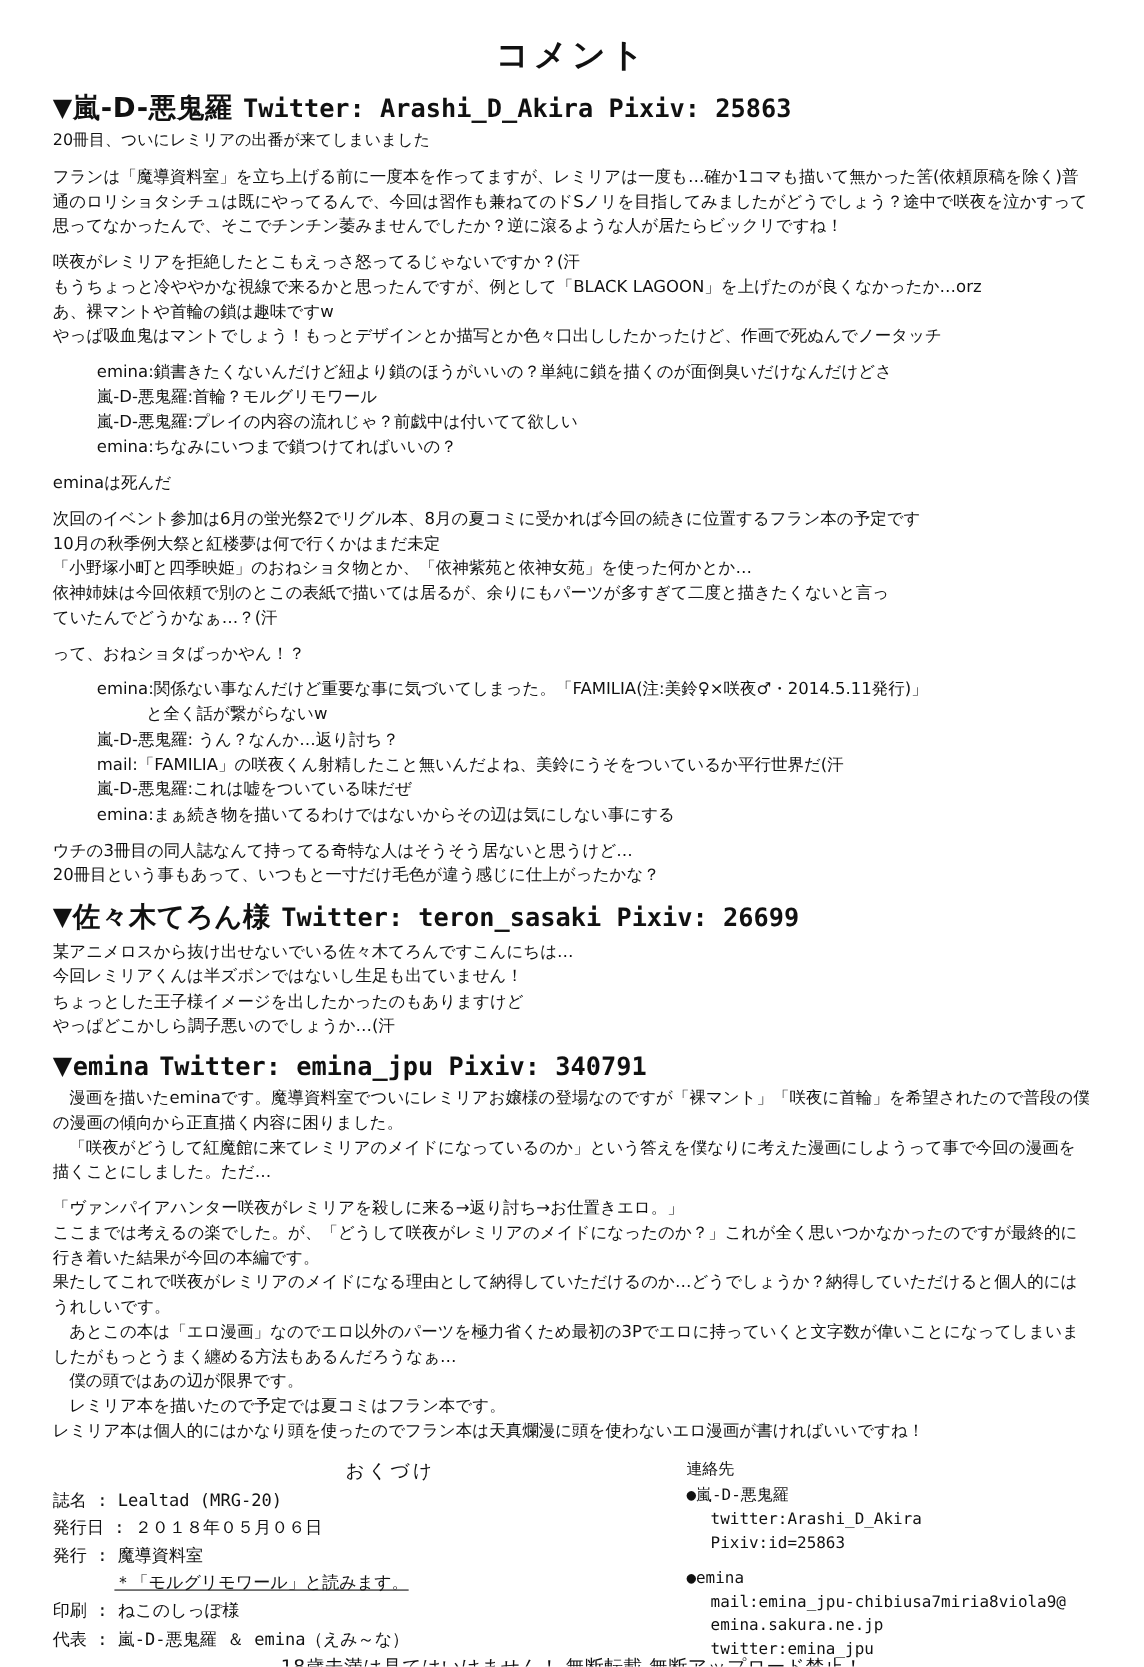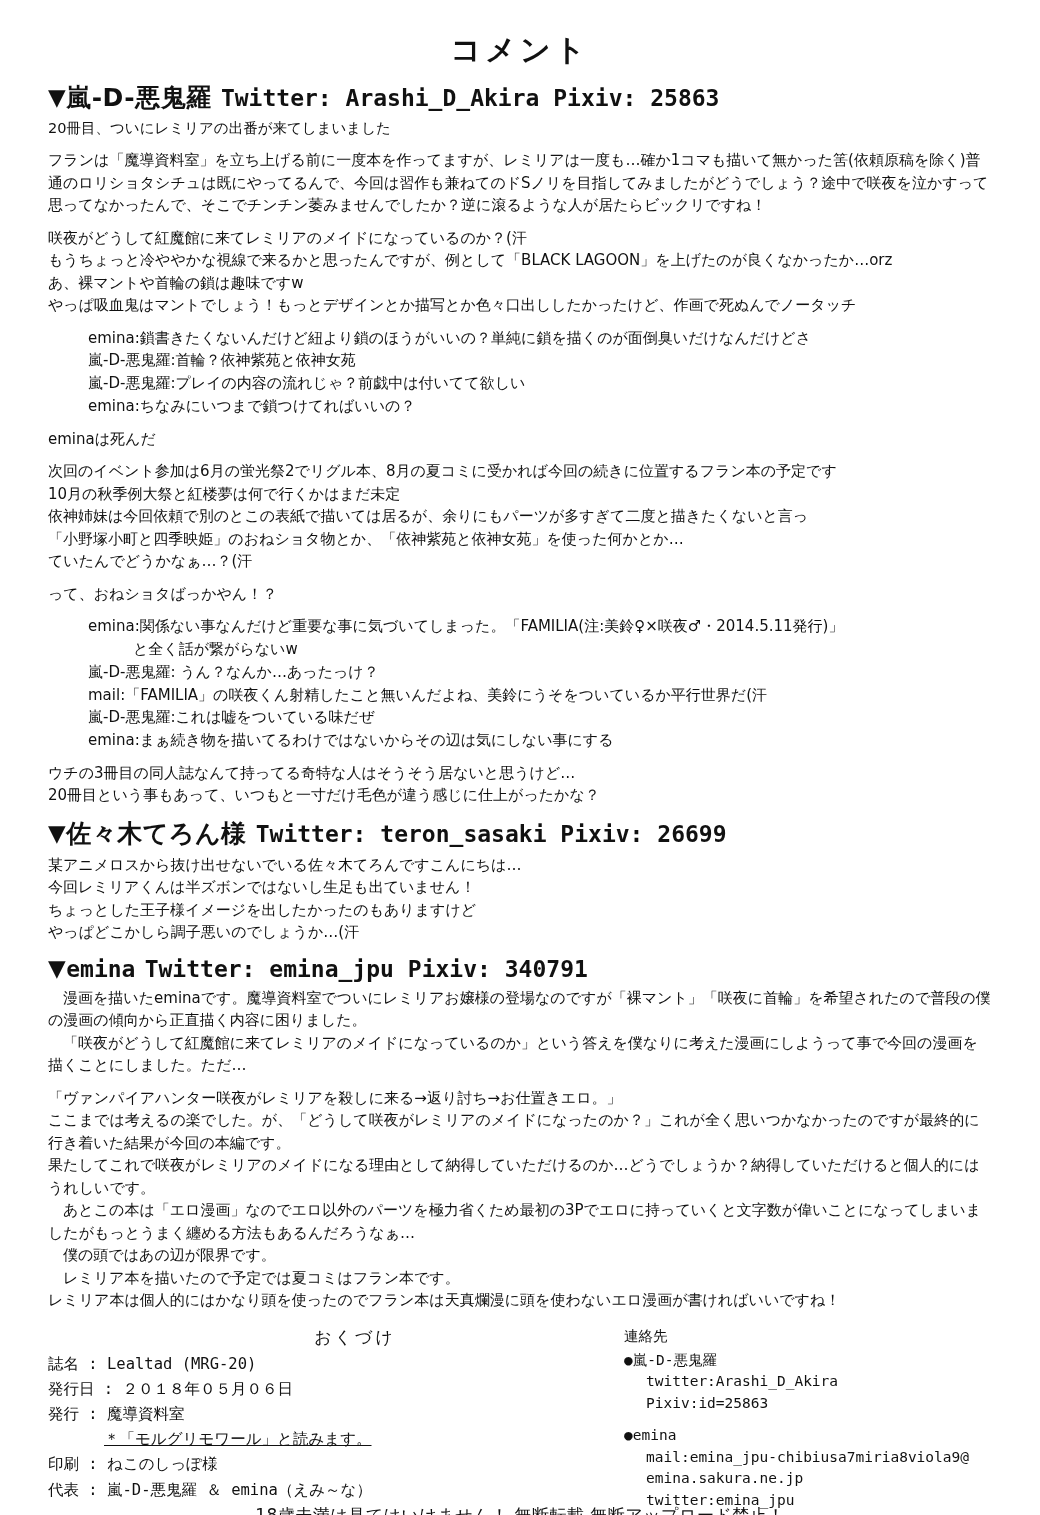--- a/index.html
+++ b/index.html
@@ -148,48 +148,48 @@
           <span>Twitter:</span>
           <span>Arashi_D_Akira</span>
           <span>Pixiv:</span>
           <span>25863</span>
         </span>
       </div>
 
       <div class="lead">20冊目、ついにレミリアの出番が来てしまいました</div>
 
       <p class="para">フランは「魔導資料室」を立ち上げる前に一度本を作ってますが、レミリアは一度も…確か1コマも描いて無かった筈(依頼原稿を除く)普通のロリショタシチュは既にやってるんで、今回は習作も兼ねてのドSノリを目指してみましたがどうでしょう？途中で咲夜を泣かすって思ってなかったんで、そこでチンチン萎みませんでしたか？逆に滾るような人が居たらビックリですね！</p>
-      <p class="para tight">咲夜がどうして紅魔館に来てレミリアのメイドになっているのか？(汗</p>
+      <p class="para tight">咲夜がレミリアを拒絶したとこもえっさ怒ってるじゃないですか？(汗</p>
       <p class="para tight">もうちょっと冷ややかな視線で来るかと思ったんですが、例として「BLACK LAGOON」を上げたのが良くなかったか…orz</p>
       <p class="para tight">あ、裸マントや首輪の鎖は趣味ですw</p>
       <p class="para">やっぱ吸血鬼はマントでしょう！もっとデザインとか描写とか色々口出ししたかったけど、作画で死ぬんでノータッチ</p>
 
       <div class="dialog">
         <div>emina:鎖書きたくないんだけど紐より鎖のほうがいいの？単純に鎖を描くのが面倒臭いだけなんだけどさ</div>
-        <div>嵐-D-悪鬼羅:首輪？依神紫苑と依神女苑</div>
+        <div>嵐-D-悪鬼羅:首輪？モルグリモワール</div>
         <div>嵐-D-悪鬼羅:プレイの内容の流れじゃ？前戯中は付いてて欲しい</div>
         <div>emina:ちなみにいつまで鎖つけてればいいの？</div>
       </div>
 
       <div class="solo">eminaは死んだ</div>
 
       <div class="block-lines">
         <div>次回のイベント参加は6月の蛍光祭2でリグル本、8月の夏コミに受かれば今回の続きに位置するフラン本の予定です</div>
         <div>10月の秋季例大祭と紅楼夢は何で行くかはまだ未定</div>
+        <div>「小野塚小町と四季映姫」のおねショタ物とか、「依神紫苑と依神女苑」を使った何かとか…</div>
         <div>依神姉妹は今回依頼で別のとこの表紙で描いては居るが、余りにもパーツが多すぎて二度と描きたくないと言っ</div>
-        <div>「小野塚小町と四季映姫」のおねショタ物とか、「依神紫苑と依神女苑」を使った何かとか…</div>
         <div>ていたんでどうかなぁ…？(汗</div>
       </div>
 
       <div class="solo">って、おねショタばっかやん！？</div>
 
       <div class="dialog">
         <div>emina:関係ない事なんだけど重要な事に気づいてしまった。「FAMILIA(注:美鈴♀×咲夜♂・2014.5.11発行)」</div>
         <div>　　　と全く話が繋がらないw</div>
-        <div>嵐-D-悪鬼羅: うん？なんか…あったっけ？</div>
+        <div>嵐-D-悪鬼羅: うん？なんか…返り討ち？</div>
         <div>mail:「FAMILIA」の咲夜くん射精したこと無いんだよね、美鈴にうそをついているか平行世界だ(汗</div>
         <div>嵐-D-悪鬼羅:これは嘘をついている味だぜ</div>
         <div>emina:まぁ続き物を描いてるわけではないからその辺は気にしない事にする</div>
       </div>
 
       <div class="block-lines">
         <div>ウチの3冊目の同人誌なんて持ってる奇特な人はそうそう居ないと思うけど…</div>
         <div>20冊目という事もあって、いつもと一寸だけ毛色が違う感じに仕上がったかな？</div>
       </div>
     </div>

